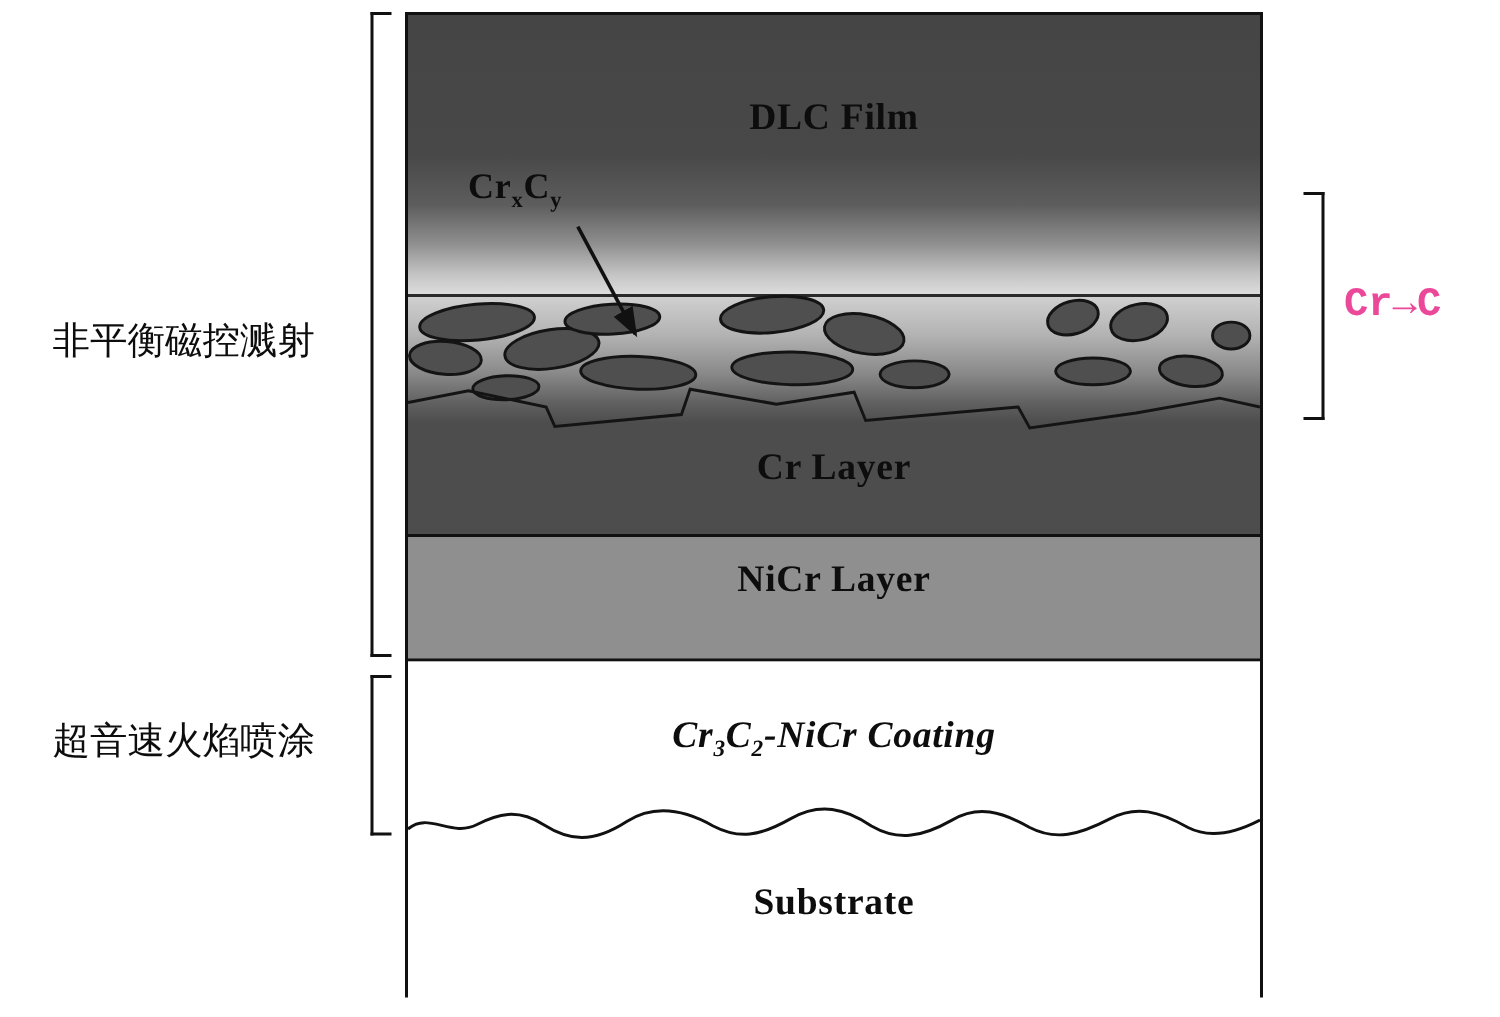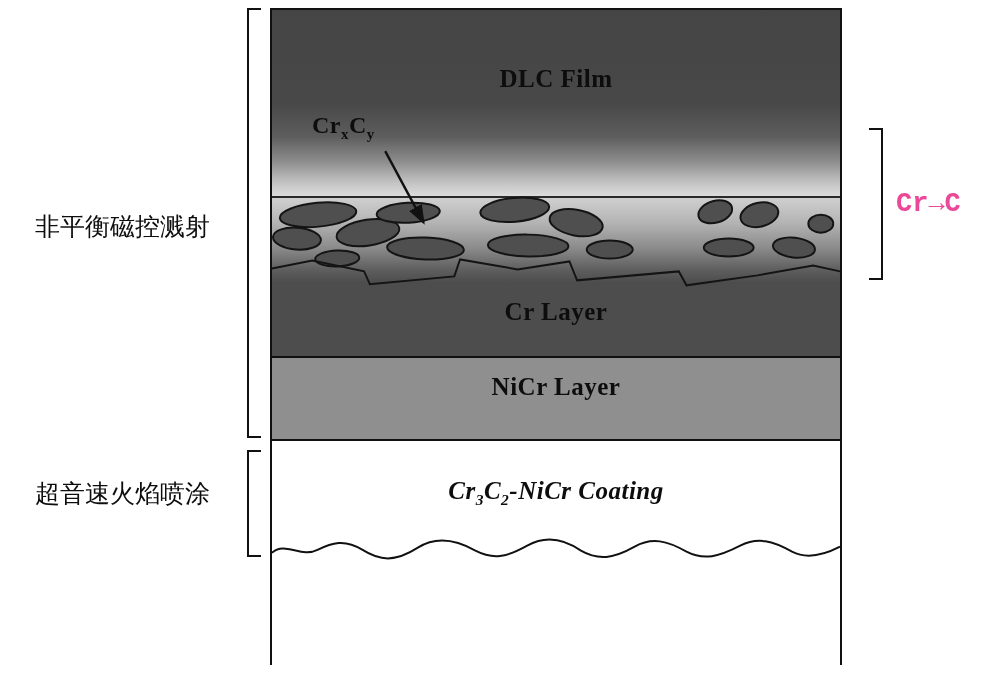--- a/index.html
+++ b/index.html
@@ -105,15 +105,16 @@
 
     <div class="txt" id="t-dlc">DLC Film</div>
 
     <div class="txt" id="t-crxcy"><span>Cr</span><sub>x</sub><span>C</span><sub>y</sub></div>
 
     <div class="txt" id="t-cr">Cr Layer</div>
     <div class="txt" id="t-nicr">NiCr Layer</div>
 
     <div class="txt" id="t-coating"><span>Cr</span><sub>3</sub><span>C</span><sub>2</sub><span>-NiCr Coating</span></div>
 
+    <div class="txt" id="t-substrate">Substrate</div>
   </div>
 
 </div>
 
 </body></html>

